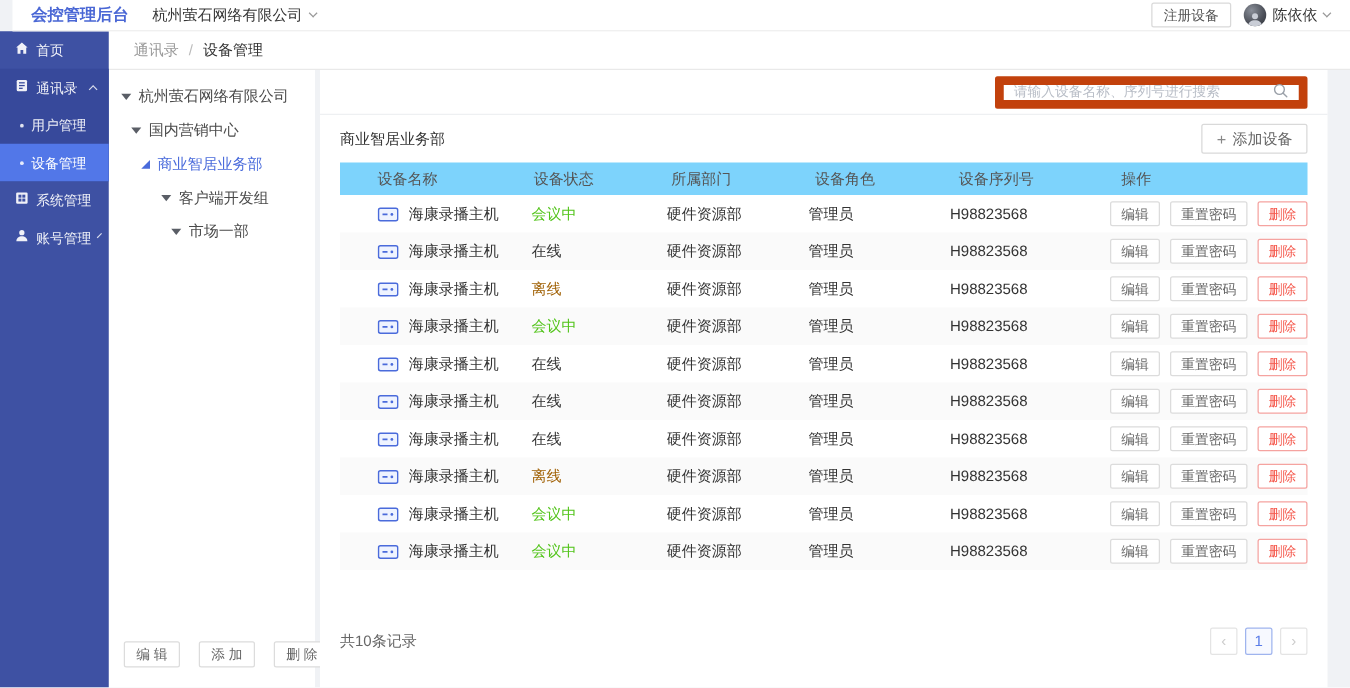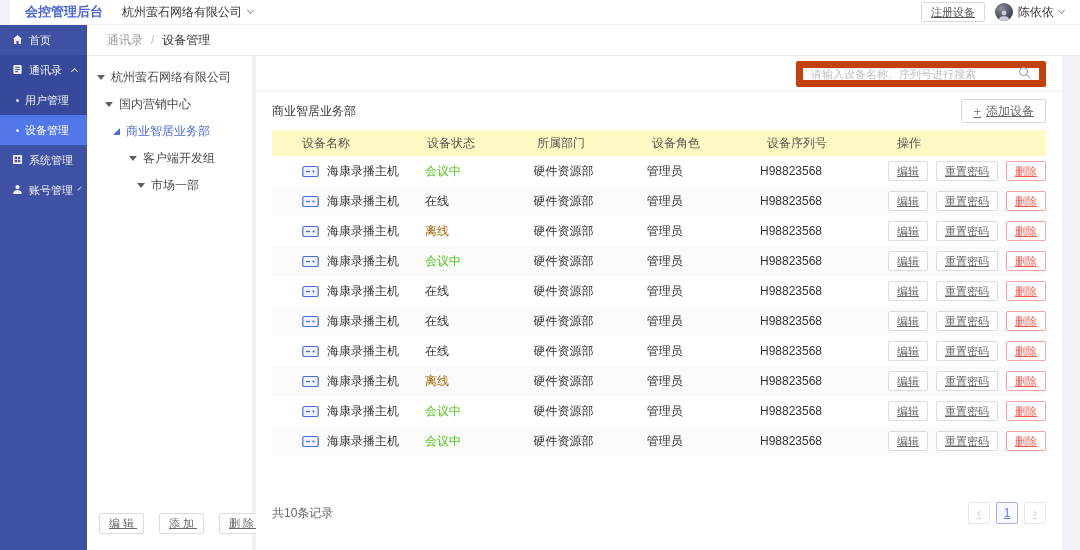--- a/index.html
+++ b/index.html
@@ -1,18 +1,18 @@
 <!DOCTYPE html>
 <html><head>
 <meta charset="utf-8">
 <style>
   * { margin:0; padding:0; box-sizing:border-box; }
   html,body { width:1080px; height:550px; overflow:hidden; }
   body { font-family:"Liberation Sans","DejaVu Sans",sans-serif; background:#f0f2f5; position:relative; font-size:12px; color:#333; }
-  button { font-family:inherit; cursor:pointer;text-decoration:underline; }
+  button { font-family:inherit; cursor:pointer; }
 
   
   .topbar { position:absolute; top:0; left:10px; right:0; height:25px; background:#fff; display:flex; align-items:center; border-bottom:1px solid #f0f0f0; z-index:3; }
   .logo { width:112px; padding-left:15px; font-size:13px; font-weight:bold; color:#4a67d5; white-space:nowrap; }
   .company { display:flex; align-items:center; gap:6px; color:#333; cursor:pointer; }
   .topbar-right { margin-left:auto; display:flex; align-items:center; gap:10px; padding-right:16px; }
   .reg-btn { height:20px; padding:0 9px; background:#fff; border:1px solid #d9d9d9; border-radius:2px; font-size:11px; color:#555; }
   .userbox { display:flex; align-items:center; gap:5px; cursor:pointer; }
   .avatar { width:18px; height:18px; border-radius:50%; background:radial-gradient(circle at 35% 30%, #8a8f99 0%, #4a4e57 60%, #2e3138 100%); display:flex; align-items:flex-end; justify-content:center; overflow:hidden; }
   .avatar svg { display:block; }
@@ -52,21 +52,21 @@
   .search-box { width:250px; height:26px; border:7px solid #c2410c; border-radius:2px; display:flex; align-items:center; padding:0 8px; background:#fff; }
   .search-box input { border:none; outline:none; flex:1; font-size:11px; color:#333; font-family:inherit; }
   .search-box input::placeholder { color:#b9bec7; }
   .section-head { height:38px; display:flex; align-items:center; justify-content:space-between; padding:0 16px; }
   .section-title { color:#333; }
   .add-btn { height:24px; padding:0 11px; background:#fff; border:1px solid #d9d9d9; border-radius:2px; font-size:12px; color:#666; display:flex; align-items:center; gap:5px; }
   .add-btn .plus { font-size:13px; color:#888; }
 
   .table { margin:0 16px; }
   .thead, .trow { display:flex; align-items:center; }
-  .thead { height:26px; background:#fef9c3; color:#555; }
+  .thead { height:26px; background:#7dd3fc; color:#555; }
   .trow { height:30px; color:#333; }
   .trow.alt { background:#fafafa; }
   .c1{width:155px; padding-left:30px; display:flex; align-items:center; gap:8px;}
   .c2{width:110px} .c3{width:115px} .c4{width:115px} .c5{width:130px}
   .c6{flex:1; display:flex; align-items:center; gap:8px;}
   .thead .c1{gap:0;}
   .st-meeting{color:#52c41a;} .st-online{color:#333;} .st-offline{color:#a16207;}
   .dev-icon { flex:0 0 auto; display:flex; }
   .btn-sm { height:20px; padding:0 8px; background:#fff; border:1px solid #dcdcdc; border-radius:2px; font-size:11px; color:#666; white-space:nowrap; }
   .btn-danger { color:#f5564a; border-color:#f5a3a0; }

